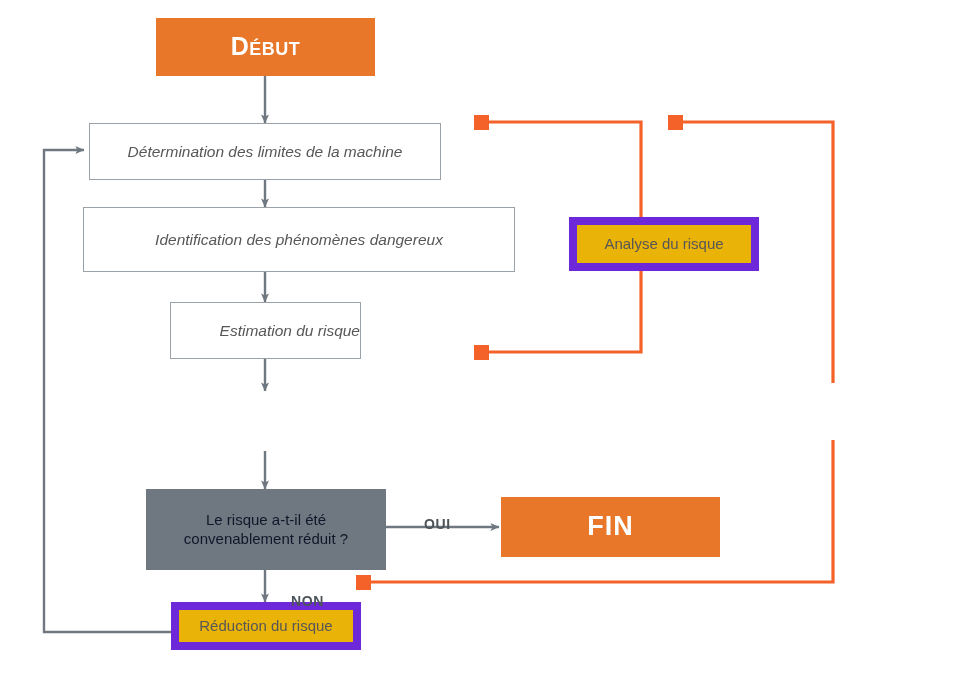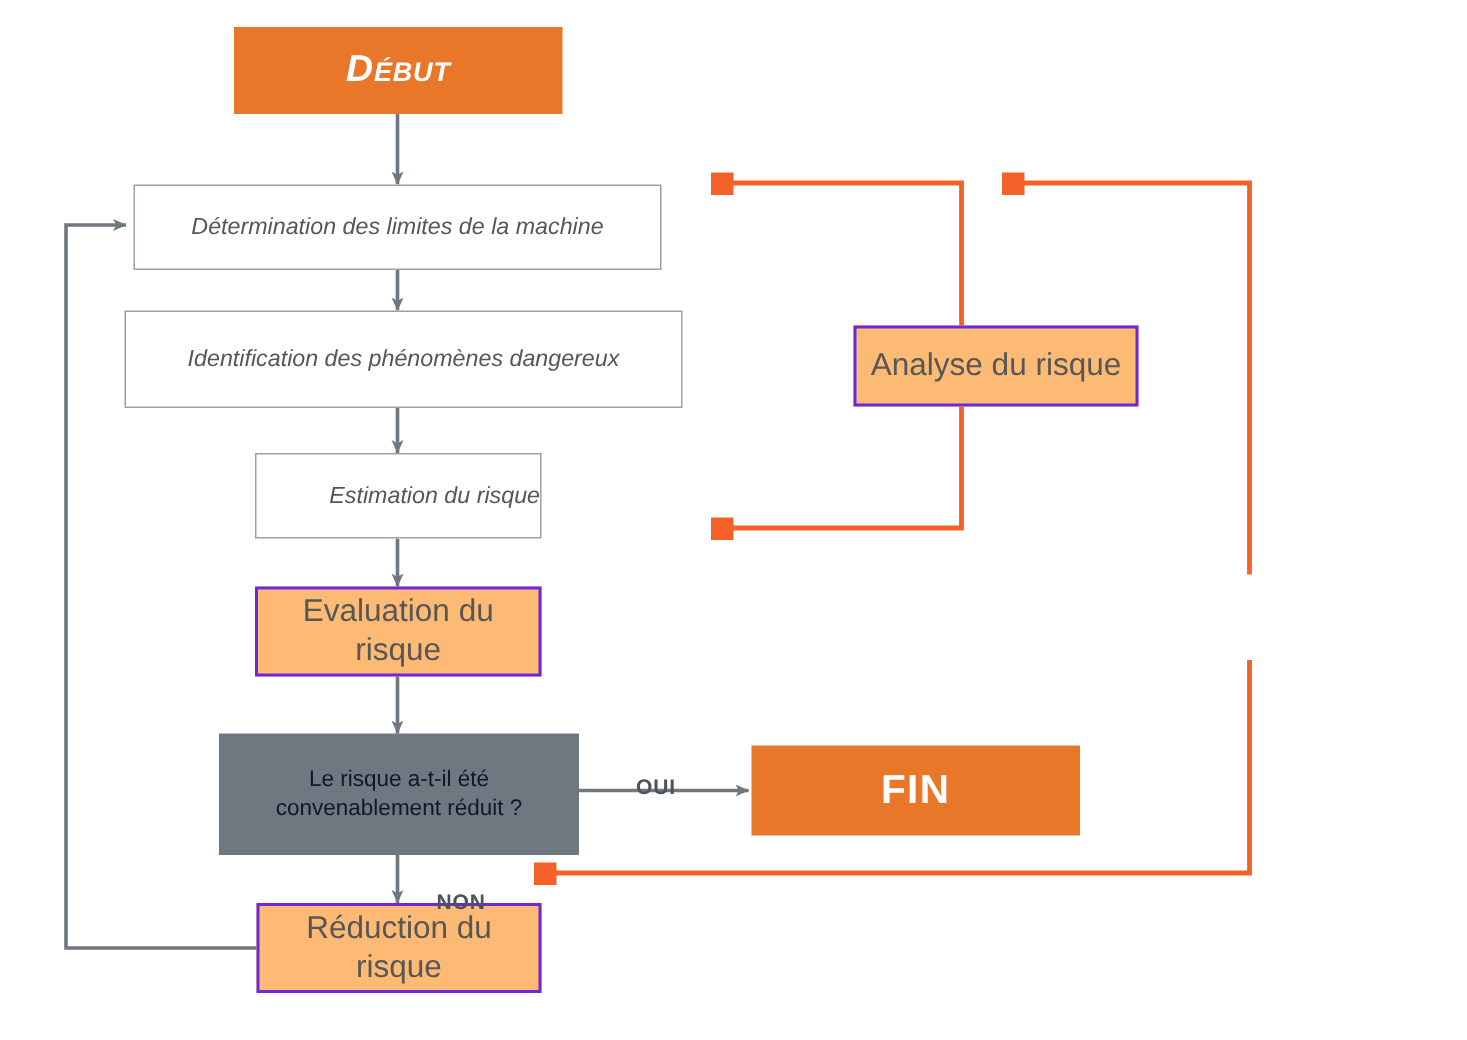--- a/index.html
+++ b/index.html
@@ -38,41 +38,40 @@
   .node.terminator {
     background: #E8772A;
     color: #ffffff;
     border: none;
   }
   .node.terminator.start {
     font-size: 25px;
     font-weight: bold;
     letter-spacing: 0.5px;
     font-variant: small-caps;
-    font-style: italic;
   }
   .node.terminator.end {
     font-size: 27px;
     font-weight: bold;
     letter-spacing: 1px;
   }
   
   .node.process-grey {
     background: #ffffff;
     border: 1.6px solid #9aa2a8;
     color: #575757;
     font-size: 15.5px;
     font-style: italic;
   }
   
   .node.process-orange {
-    background: #fdba74;
-    border: 2px solid #6d28d9;
+    background: #eab308;
+    border: 8px solid #6d28d9;
     color: #575757;
-    font-size: 21px;
+    font-size: 15px;
   }
   
   .node.decision {
     background: #6F7880;
     color: #0f172a;
     border: none;
     font-size: 15px;
     padding: 0 10px;
   }
   
@@ -130,42 +129,39 @@
   </svg>
 
   <div class="node terminator start" style="left:156px; top:18px; width:219px; height:58px;">
     <span>Début</span>
   </div>
 
   <div class="node process-grey" style="left:89px; top:123px; width:352px; height:57px;">
     <span>Détermination des limites de la machine</span>
   </div>
 
-  <div class="node process-grey" style="left:83px; top:207px; width:372px; height:65px;">
+  <div class="node process-grey" style="left:83px; top:207px; width:432px; height:65px;">
     <span>Identification des phénomènes dangereux</span>
   </div>
 
   <div class="node process-grey" style="left:170px; top:302px; width:191px; height:57px;justify-content:flex-end;">
     <span>Estimation du risque</span>
   </div>
 
-  <div class="node process-orange" style="left:170px; top:391px; width:191px; height:60px;">
-    <span>Evaluation du risque</span>
-  </div>
 
   <div class="node decision" style="left:146px; top:489px; width:240px; height:81px; flex-direction:column;">
     <span>Le risque a-t-il été</span>
     <span>convenablement réduit ?</span>
   </div>
 
   <div class="node terminator end" style="left:501px; top:497px; width:219px; height:60px;">
     <span>FIN</span>
   </div>
 
-  <div class="node process-orange" style="left:171px; top:602px; width:190px; height:60px;">
+  <div class="node process-orange" style="left:171px; top:602px; width:190px; height:48px;">
     <span>Réduction du risque</span>
   </div>
 
   <div class="node process-orange" style="left:569px; top:217px; width:190px; height:54px;">
     <span>Analyse du risque</span>
   </div>
 
 
   <div class="edge-label" style="left:424px; top:504px;margin-top:12px;">OUI</div>
 

